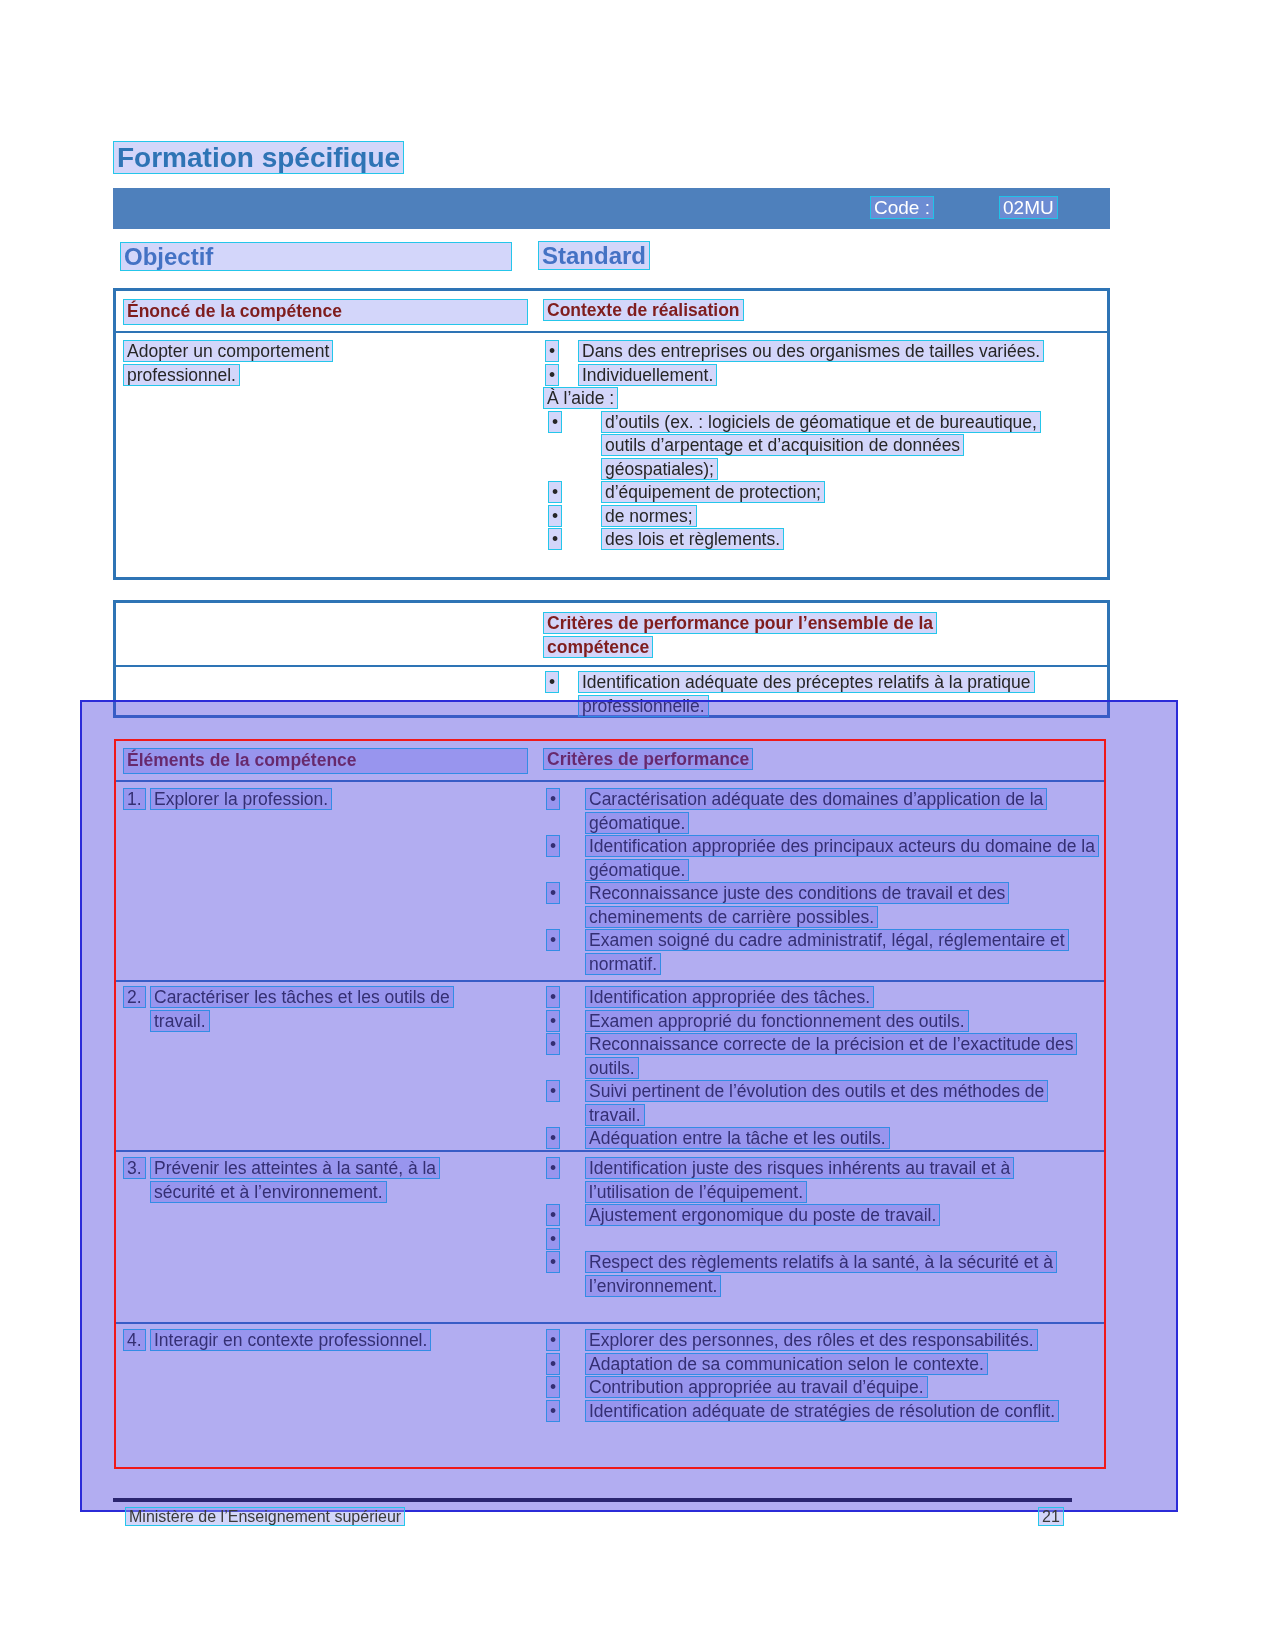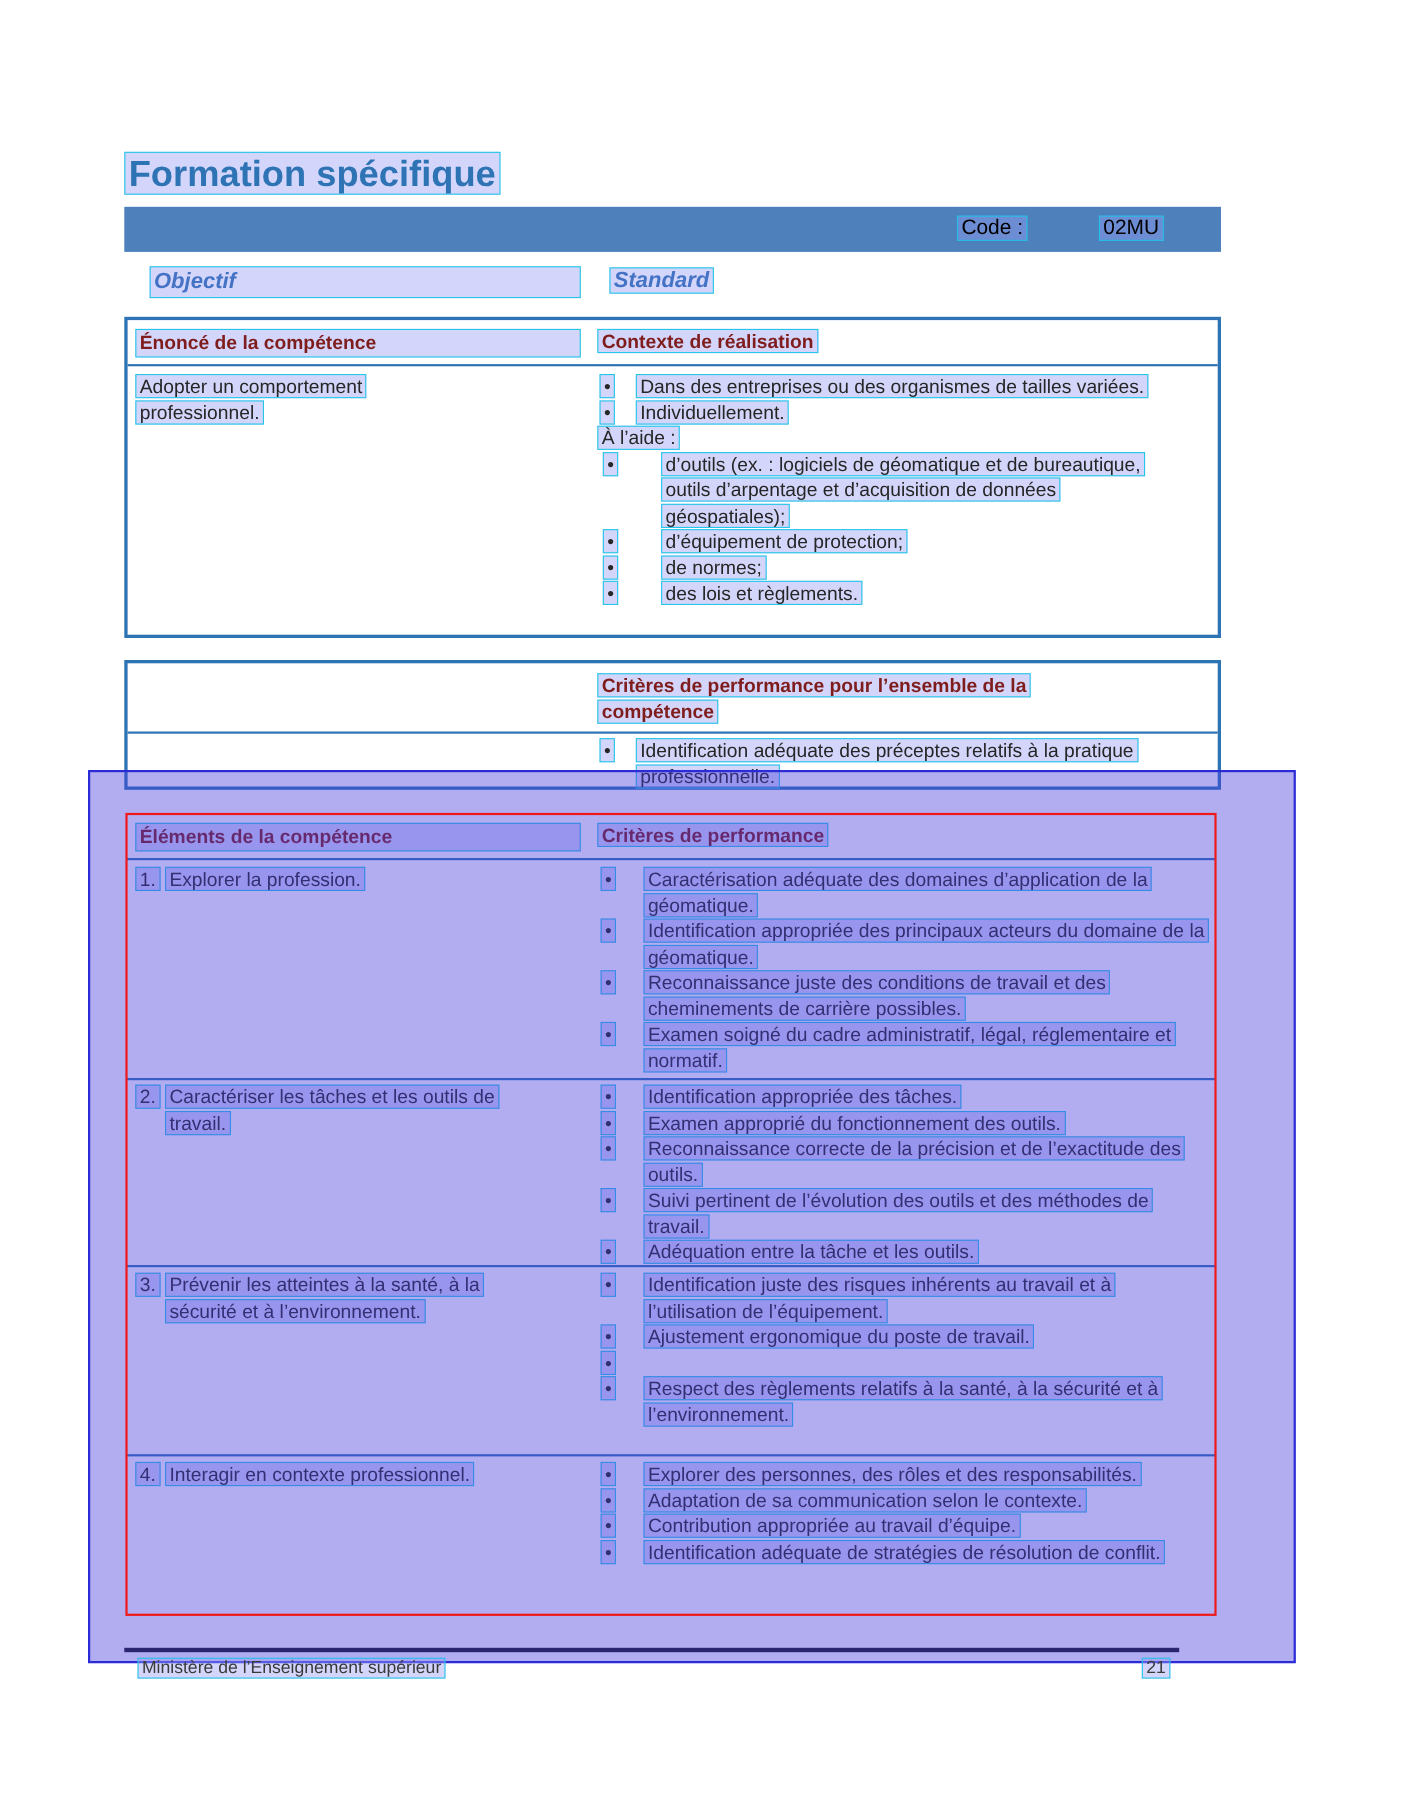--- a/index.html
+++ b/index.html
@@ -11,27 +11,27 @@
   }
   
   .hl {
     background:rgba(150,158,244,.42);
     border:1px solid rgba(27,197,233,.95);
     padding:0 3px;
     -webkit-box-decoration-break:clone; box-decoration-break:clone;
   }
   .hdr { font-weight:bold; color:#7f1d1d; }
 
-  .title { position:absolute; left:113px; top:141px; font-size:33px; line-height:33px; font-weight:bold; color:#2E74B5; }
-
-  .code-bar { position:absolute; left:113px; top:188px; width:997px; height:41px; background:#4E80BC; color:#000000; font-size:19px; line-height:25px; }
+  .title { position:absolute; left:113px; top:141px; font-size:28px; line-height:33px; font-weight:bold; color:#2E74B5; }
+
+  .code-bar { position:absolute; left:113px; top:188px; width:997px; height:41px; background:#4E80BC; color:#ffffff; font-size:19px; line-height:25px; }
   .code-label { position:absolute; left:757px; top:7px; }
   .code-value { position:absolute; left:886px; top:7px; }
 
-  .subheads { position:absolute; left:136px; top:242px; width:990px; height:32px; font-size:20px; line-height:27px; font-weight:bold; font-style:italic; color:#4472C4; }
+  .subheads { position:absolute; left:120px; top:242px; width:990px; height:32px; font-size:24px; line-height:27px; font-weight:bold; color:#4472C4; }
   .standard-pos { position:absolute; left:418px; top:0; }
   .wide-392 { display:inline-block; width:392px; }
   .wide-405 { display:inline-block; width:405px; }
 
   .tbl { position:absolute; left:113px; width:997px; border:3px solid #2E74B5; background:transparent; }
   .t1 { top:288px; height:292px; }
   .t2 { top:600px; height:118px; }
   .t3 { left:115px; top:740px; width:990px; height:728px; border:none; }
 
   .t-head { display:flex; height:42px; padding-top:8px; border-bottom:2px solid #2E74B5; }

